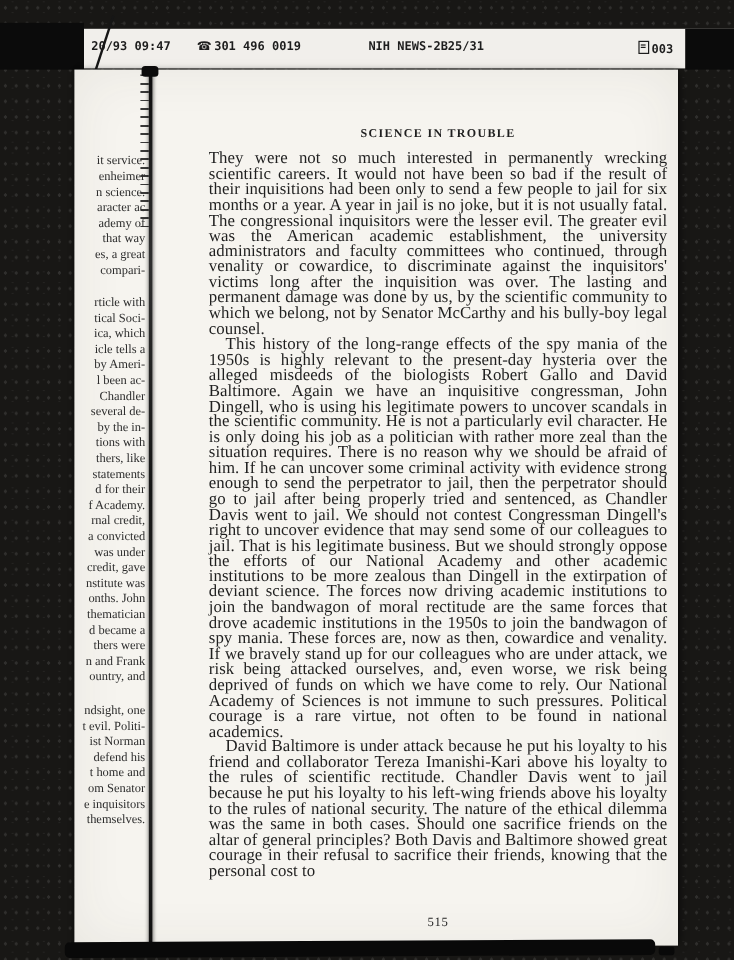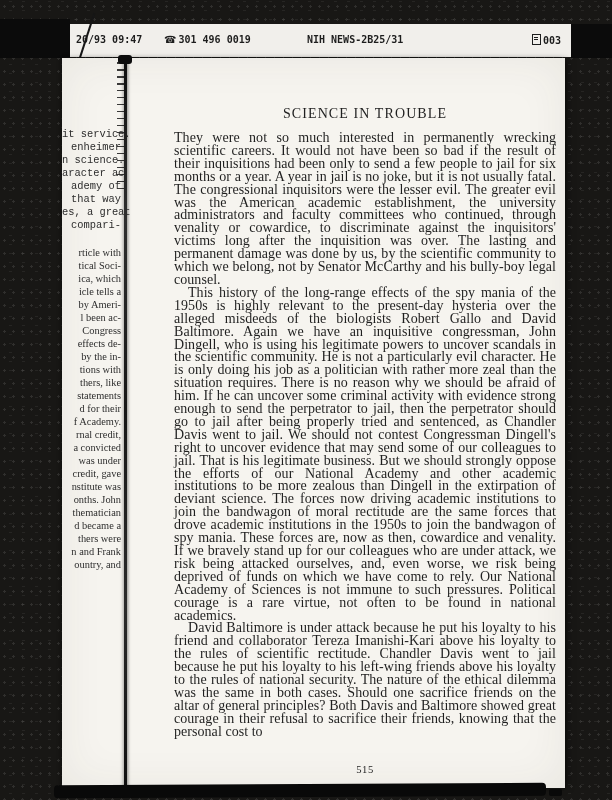--- a/index.html
+++ b/index.html
@@ -48,28 +48,28 @@
   .spine-ticks{
     position:absolute;left:55px;top:4px;width:7px;height:132px;
     background:repeating-linear-gradient(to bottom, rgba(25,25,25,.85) 0 1.5px, transparent 1.5px 7px);
   }
   .spine-blob{position:absolute;left:56px;top:-3px;width:14px;height:9px;background:#0c0c0c;border-radius:3px;}
   
   .margin-group{
     position:absolute;left:0;width:59px;text-align:right;
     font-size:10.4px;line-height:13px;color:#2d2d2d;white-space:nowrap;
   }
-  .mg1{top:70px;font-family:Liberation Mono, monospace;}
+  .mg1{top:70px;}
   .mg2{top:188px;}
   .mg3{top:528px;}
   
   .main-col{position:absolute;left:112px;top:48px;width:382px;}
   .running-head{
-    text-align:center;font-size:14px;letter-spacing:1.1px;color:#1f1f1f;
-    margin:0 0 10px 0;font-weight:400;
+    text-align:center;font-size:10px;letter-spacing:1.1px;color:#1f1f1f;
+    margin:0 0 10px 0;font-weight:700;
   }
   .body-text p{
     margin:0;font-size:14px;line-height:12.9px;color:#1f1f1f;
     text-align:justify;letter-spacing:.05px;
   }
   .body-text p.indent{text-indent:14px;}
   .page-number{
     position:absolute;left:112px;top:682px;width:382px;text-align:center;
     font-size:10.6px;color:#1f1f1f;letter-spacing:.5px;margin-top:24px;
   }
@@ -108,40 +108,50 @@
       <div class="margin-line">es, a great</div>
       <div class="margin-line">compari-</div>
     </div>
   <div class="margin-group mg2">
       <div class="margin-line">rticle with</div>
       <div class="margin-line">tical Soci-</div>
       <div class="margin-line">ica, which</div>
       <div class="margin-line">icle tells a</div>
       <div class="margin-line">by Ameri-</div>
       <div class="margin-line">l been ac-</div>
-      <div class="margin-line">Congress</div>
-      <div class="margin-line">effects de-</div>
+      <div class="margin-line">Chandler</div>
+      <div class="margin-line">several de-</div>
       <div class="margin-line">by the in-</div>
       <div class="margin-line">tions with</div>
       <div class="margin-line">thers, like</div>
       <div class="margin-line">statements</div>
       <div class="margin-line">d for their</div>
       <div class="margin-line">f Academy.</div>
       <div class="margin-line">rnal credit,</div>
       <div class="margin-line">a convicted</div>
       <div class="margin-line">was under</div>
       <div class="margin-line">credit, gave</div>
       <div class="margin-line">nstitute was</div>
       <div class="margin-line">onths. John</div>
       <div class="margin-line">thematician</div>
       <div class="margin-line">d became a</div>
       <div class="margin-line">thers were</div>
       <div class="margin-line">n and Frank</div>
       <div class="margin-line">ountry, and</div>
     </div>
+  <div class="margin-group mg3">
+      <div class="margin-line">ndsight, one</div>
+      <div class="margin-line">t evil. Politi-</div>
+      <div class="margin-line">ist Norman</div>
+      <div class="margin-line">defend his</div>
+      <div class="margin-line">t home and</div>
+      <div class="margin-line">om Senator</div>
+      <div class="margin-line">e inquisitors</div>
+      <div class="margin-line">themselves.</div>
+    </div>
 
   <div class="main-col">
     <div class="running-head">SCIENCE IN TROUBLE</div>
     <div class="body-text">
       <p>They were not so much interested in permanently wrecking scientific careers. It would not have been so bad if the result of their inquisitions had been only to send a few people to jail for six months or a year. A year in jail is no joke, but it is not usually fatal. The congressional inquisitors were the lesser evil. The greater evil was the American academic establishment, the university administrators and faculty committees who continued, through venality or cowardice, to discriminate against the inquisitors' victims long after the inquisition was over. The lasting and permanent damage was done by us, by the scientific community to which we belong, not by Senator McCarthy and his bully-boy legal counsel.</p>
       <p class="indent">This history of the long-range effects of the spy mania of the 1950s is highly relevant to the present-day hysteria over the alleged misdeeds of the biologists Robert Gallo and David Baltimore. Again we have an inquisitive congressman, John Dingell, who is using his legitimate powers to uncover scandals in the scientific community. He is not a particularly evil character. He is only doing his job as a politician with rather more zeal than the situation requires. There is no reason why we should be afraid of him. If he can uncover some criminal activity with evidence strong enough to send the perpetrator to jail, then the perpetrator should go to jail after being properly tried and sentenced, as Chandler Davis went to jail. We should not contest Congressman Dingell's right to uncover evidence that may send some of our colleagues to jail. That is his legitimate business. But we should strongly oppose the efforts of our National Academy and other academic institutions to be more zealous than Dingell in the extirpation of deviant science. The forces now driving academic institutions to join the bandwagon of moral rectitude are the same forces that drove academic institutions in the 1950s to join the bandwagon of spy mania. These forces are, now as then, cowardice and venality. If we bravely stand up for our colleagues who are under attack, we risk being attacked ourselves, and, even worse, we risk being deprived of funds on which we have come to rely. Our National Academy of Sciences is not immune to such pressures. Political courage is a rare virtue, not often to be found in national academics.</p>
       <p class="indent">David Baltimore is under attack because he put his loyalty to his friend and collaborator Tereza Imanishi-Kari above his loyalty to the rules of scientific rectitude. Chandler Davis went to jail because he put his loyalty to his left-wing friends above his loyalty to the rules of national security. The nature of the ethical dilemma was the same in both cases. Should one sacrifice friends on the altar of general principles? Both Davis and Baltimore showed great courage in their refusal to sacrifice their friends, knowing that the personal cost to</p>
     </div>
   </div>
 

